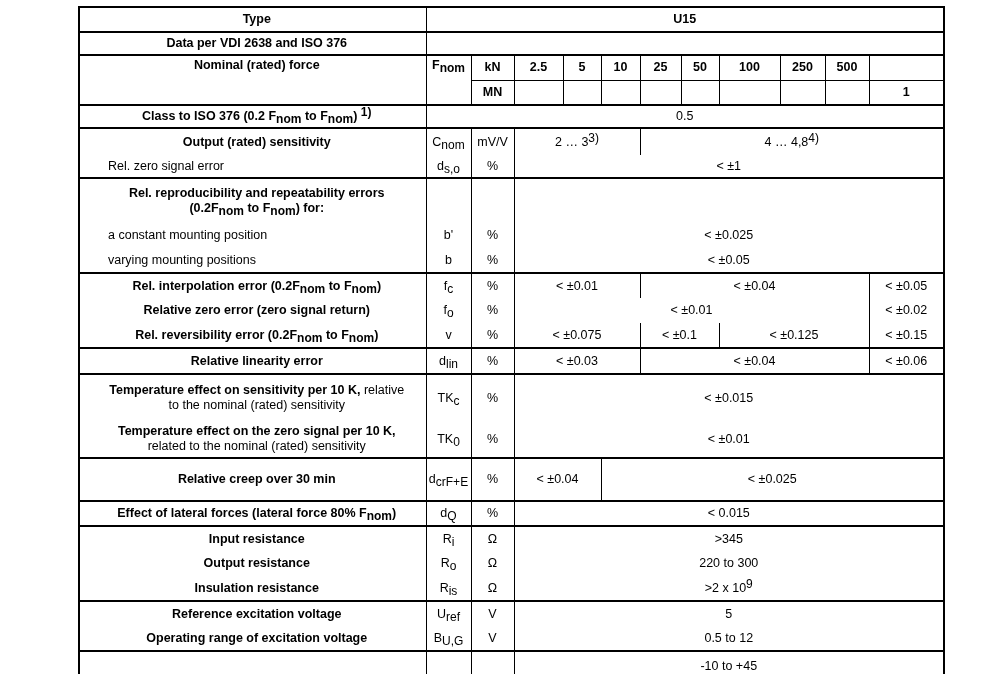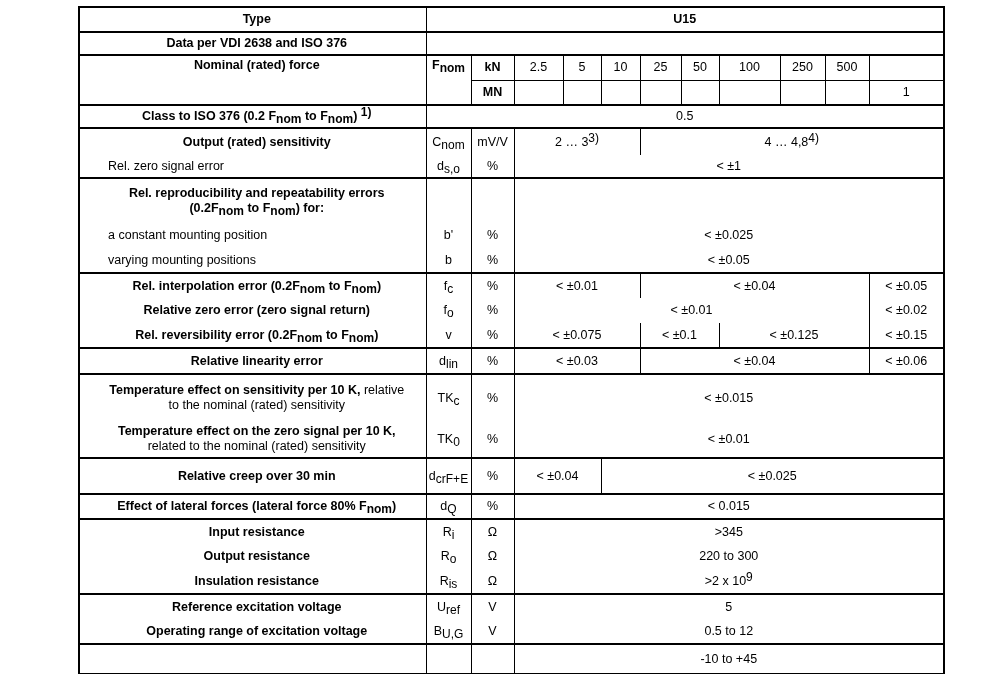--- a/index.html
+++ b/index.html
@@ -34,21 +34,21 @@
     vertical-align: middle;
     overflow: hidden;
   }
   tr.gs > td { border-top: 2px solid #000; }   
   tr.nt > td { border-top: none; }             
   td.lbl  { text-align: center; padding: 3px 8px 3px 16px; margin-left: 21px; }
   td.lbl2 { text-align: left; padding: 3px 8px 3px 28px; }
   td.ctr  { text-align: center; }
   td.vtop { vertical-align: top; padding-top: 2px; }
   .bb { font-weight: bold; }
-  td.bold { font-weight: normal; }
+  td.bold { font-weight: bold; }
   sub, sup { line-height: 0; font-size: 12px; }
   sub { vertical-align: -2.5px; }
   sup { vertical-align: 4.5px; }
 </style>
 </head>
 <body>
 
 <div class="page">
 
   <table class="spec">
@@ -190,21 +190,21 @@
         <td class="ctr" colspan="9">&lt; ±0.015</td>
       </tr>
 
       <tr class="nt" style="height:35px">
         <td class="lbl"><span class="bb">Temperature effect on the zero signal per 10 K,</span><br><span>related to the nominal (rated) sensitivity</span></td>
         <td class="ctr"><span>TK</span><sub>0</sub></td>
         <td class="ctr"><span>%</span></td>
         <td class="ctr" colspan="9">&lt; ±0.01</td>
       </tr>
 
-      <tr class="gs" style="height:36px">
+      <tr class="gs" style="height:43px">
         <td class="lbl"><span class="bb">Relative creep over 30 min</span></td>
         <td class="ctr"><span>d</span><sub>crF+E</sub></td>
         <td class="ctr"><span>%</span></td>
         <td class="ctr" colspan="2">&lt; ±0.04</td>
         <td class="ctr" colspan="7">&lt; ±0.025</td>
       </tr>
 
       <tr class="gs" style="height:25px">
         <td class="lbl"><span class="bb">Effect of lateral forces (lateral force 80% F</span><sub class="bb">nom</sub><span class="bb">)</span></td>
         <td class="ctr"><span>d</span><sub>Q</sub></td>

